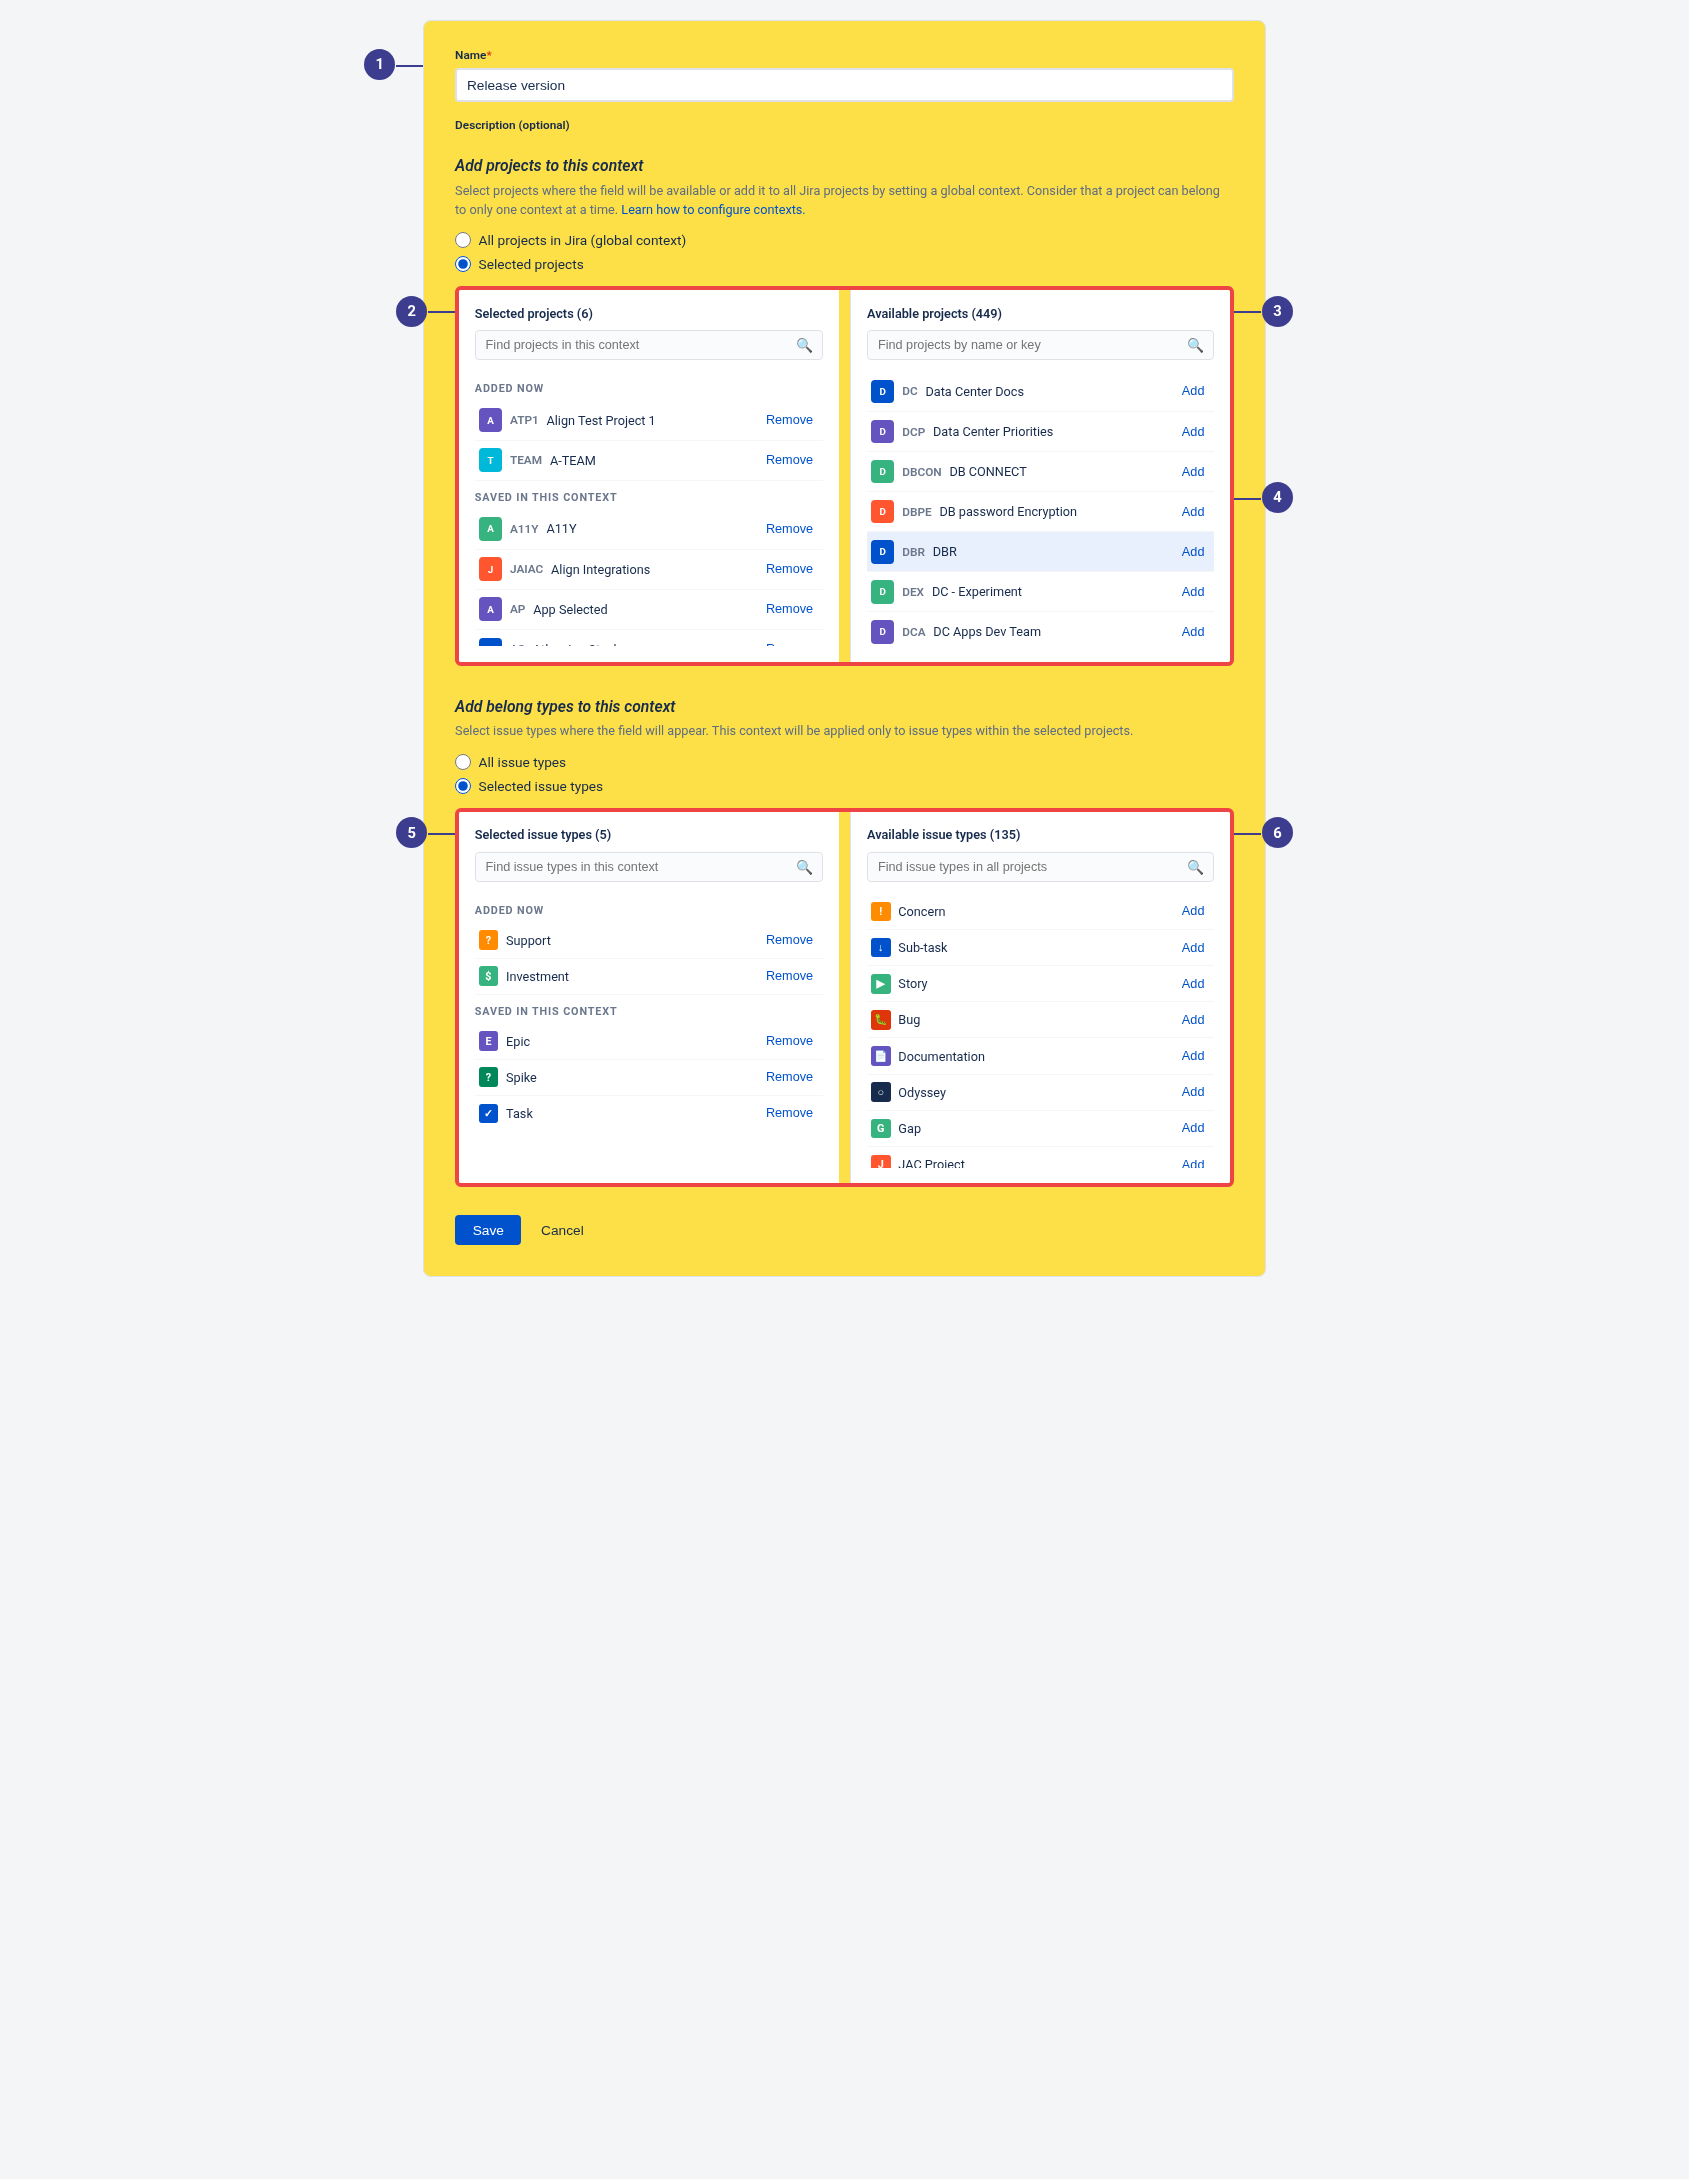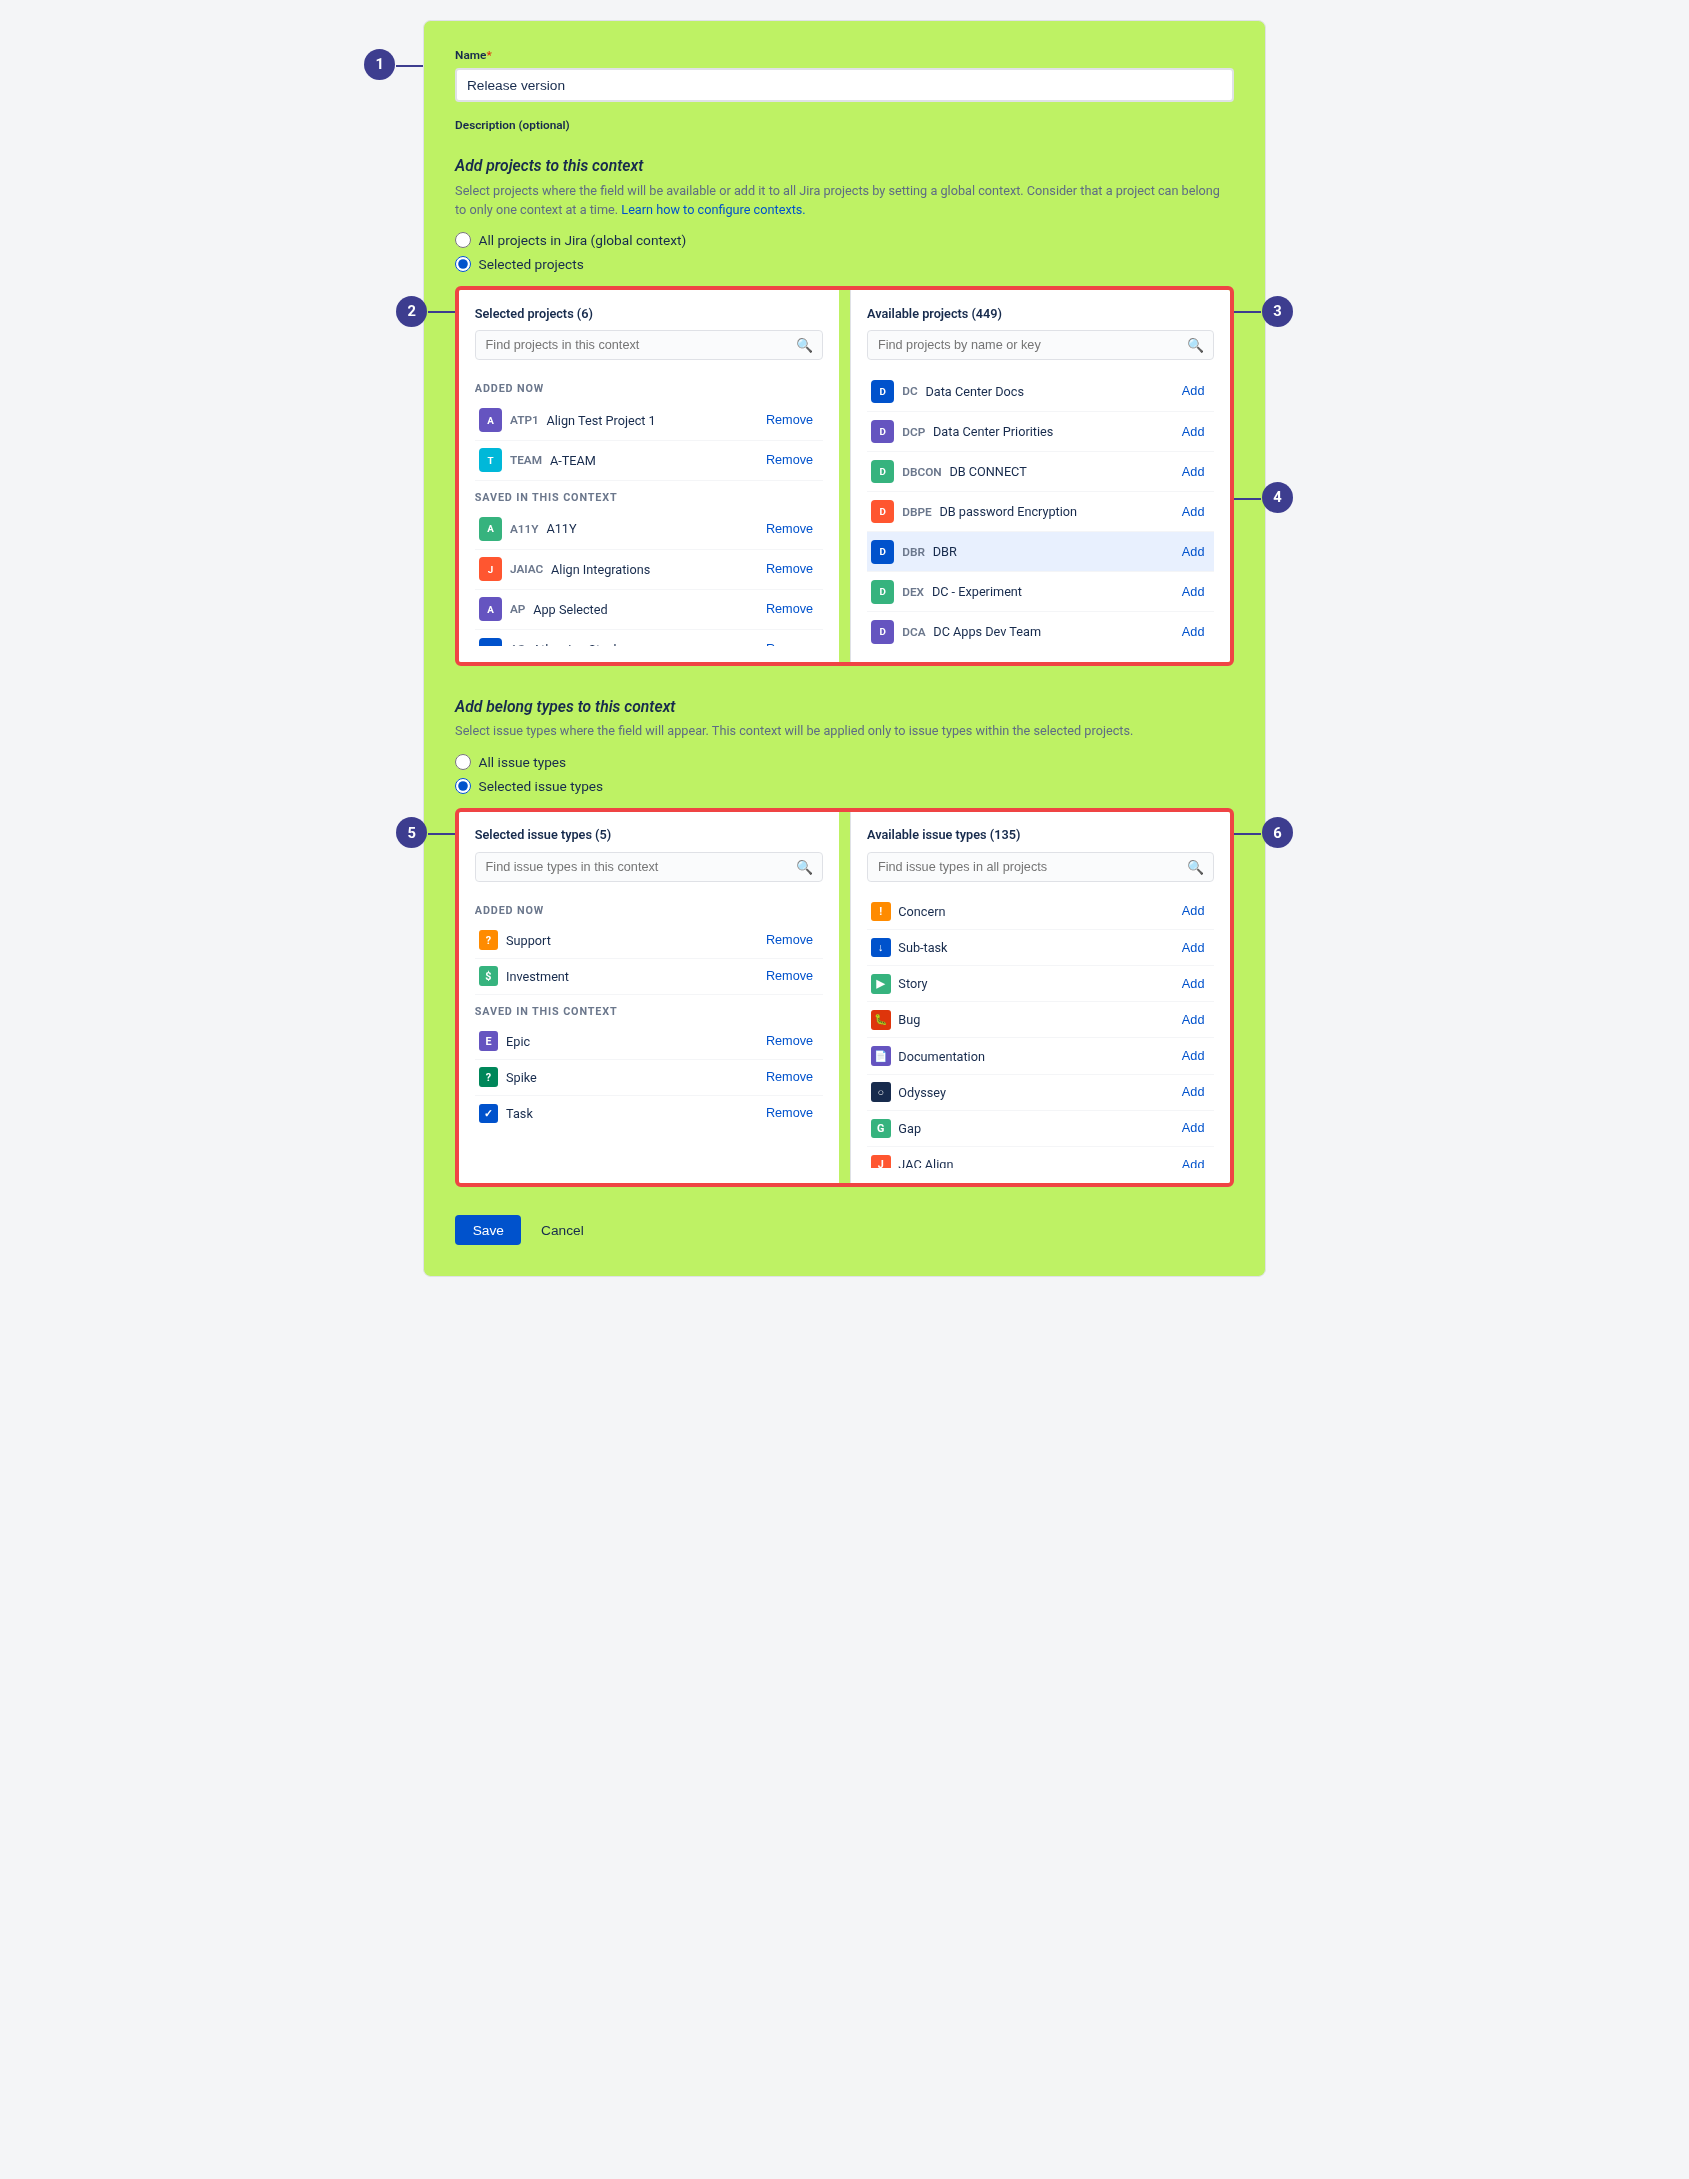--- a/index.html
+++ b/index.html
@@ -9,21 +9,21 @@
       font-size: 13.7px;
       color: #172b4d;
     }
     .page-wrapper {
       max-width: 882px;
       margin: 0 auto;
       padding: 19.6px;
       position: relative;
     }
     .card {
-      background: #bef264;
+      background: #fde047;
       border-radius: 7.8px;
       padding: 27.4px 31px 31px;
       border: 1px solid #dfe1e6;
     }
     .field-label {
       font-size: 11.8px;
       font-weight: 600;
       color: #172b4d;
       margin-bottom: 5.9px;
     }
@@ -543,21 +543,21 @@
               <div class="list-item">
                 <div class="list-item-left">
                   <div class="issue-icon" style="background:#36b37e;">G</div>
                   <span>Gap</span>
                 </div>
                 <button class="btn-add">Add</button>
               </div>
               <div class="list-item">
                 <div class="list-item-left">
                   <div class="issue-icon" style="background:#ff5630;">J</div>
-                  <span>JAC Align</span>
+                  <span>JAC Project</span>
                 </div>
                 <button class="btn-add">Add</button>
               </div>
 
             </div>
           </div>
         </div>
       </div>
     </div>
 

